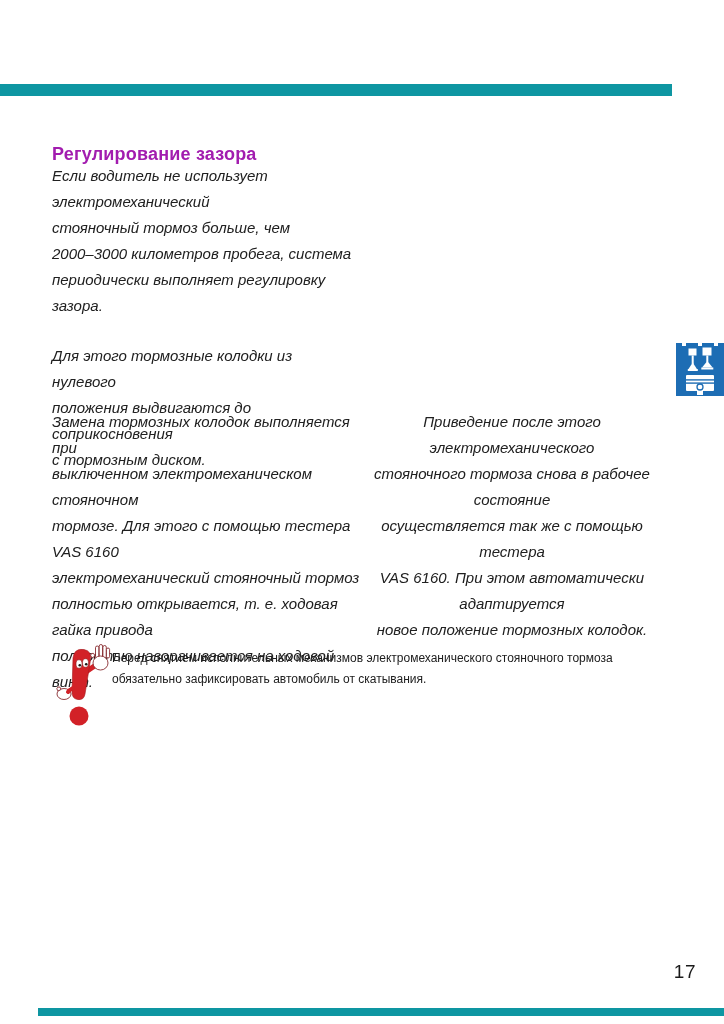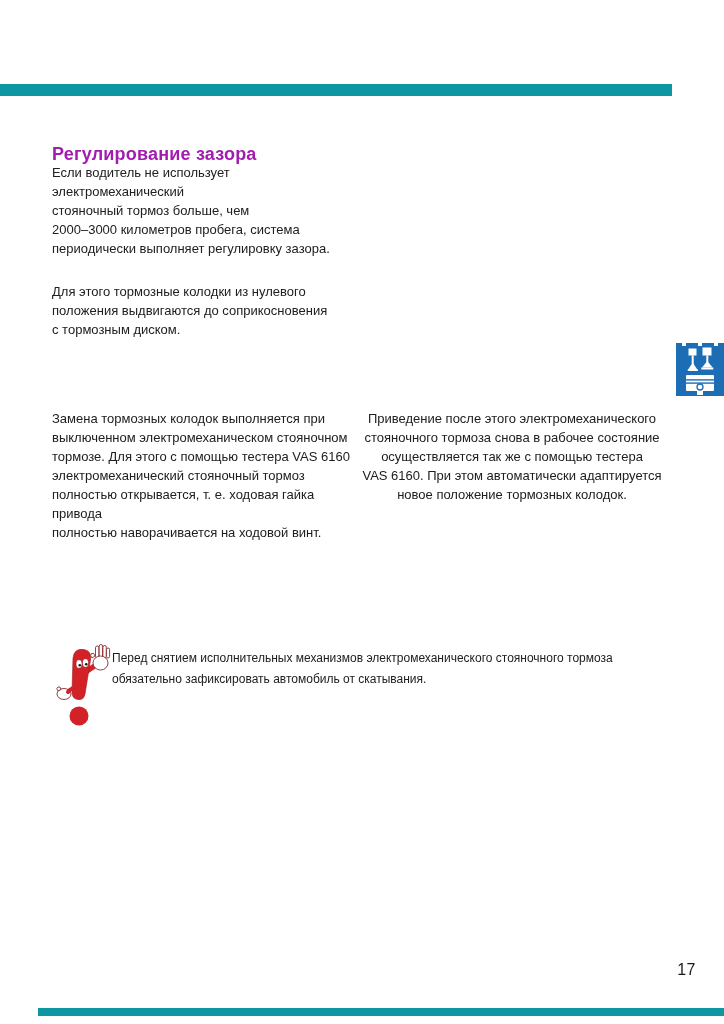--- a/index.html
+++ b/index.html
@@ -38,23 +38,24 @@
   .h2 {
     position: absolute;
     left: 52px; top: 371px;
     font-size: 21px;
     font-weight: 700;
     letter-spacing: 0.2px;
     color: #161616;
   }
   .col {
     position: absolute;
-    font-size: 13px;
-    line-height: 19px;
+    font-size: 15px;
+    line-height: 26px;
     color: #202020;
+    font-style: italic;
   }
   .para { white-space: pre-line; }
   .para + .para { margin-top: 24px; }
   .s1-left  { left: 52px;  top: 163px; width: 300px; }
   .s1-right { left: 362px; top: 165px; width: 300px; }
   .s2-left  { left: 52px;  top: 409px; width: 310px; }
   .s2-right { left: 362px; top: 409px; width: 300px; text-align: center; }
   .margin-icon {
     position: absolute;
     left: 676px; top: 343px;
@@ -77,21 +78,21 @@
     font-size: 12px;
     line-height: 21px;
     white-space: pre-line;
     color: #202020;
   }
   .pagenum {
     position: absolute;
     left: 640px; top: 961px;
     width: 56px;
     text-align: right;
-    font-size: 16px;
+    font-size: 19px;
     color: #1a1a1a;
     letter-spacing: 0.5px;
   }
 </style>
 </head>
 <body>
 
 <div class="page">
 
   <div class="topbar"></div>

